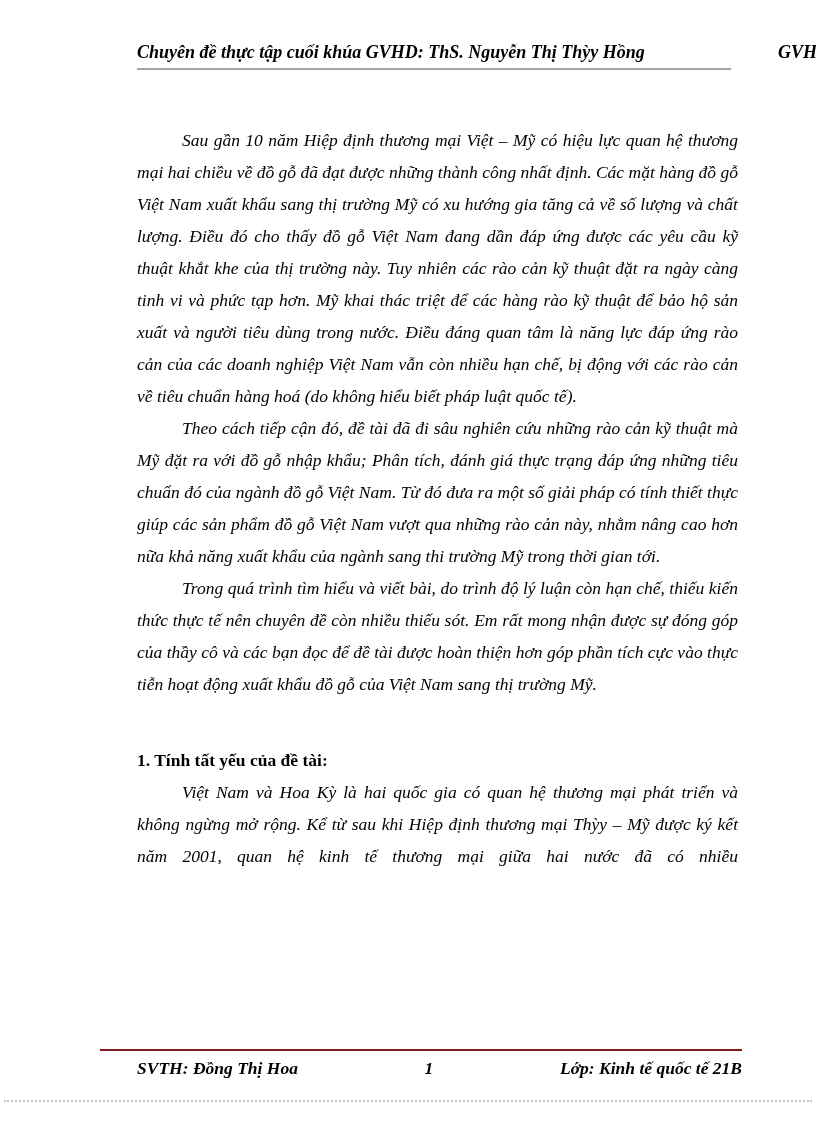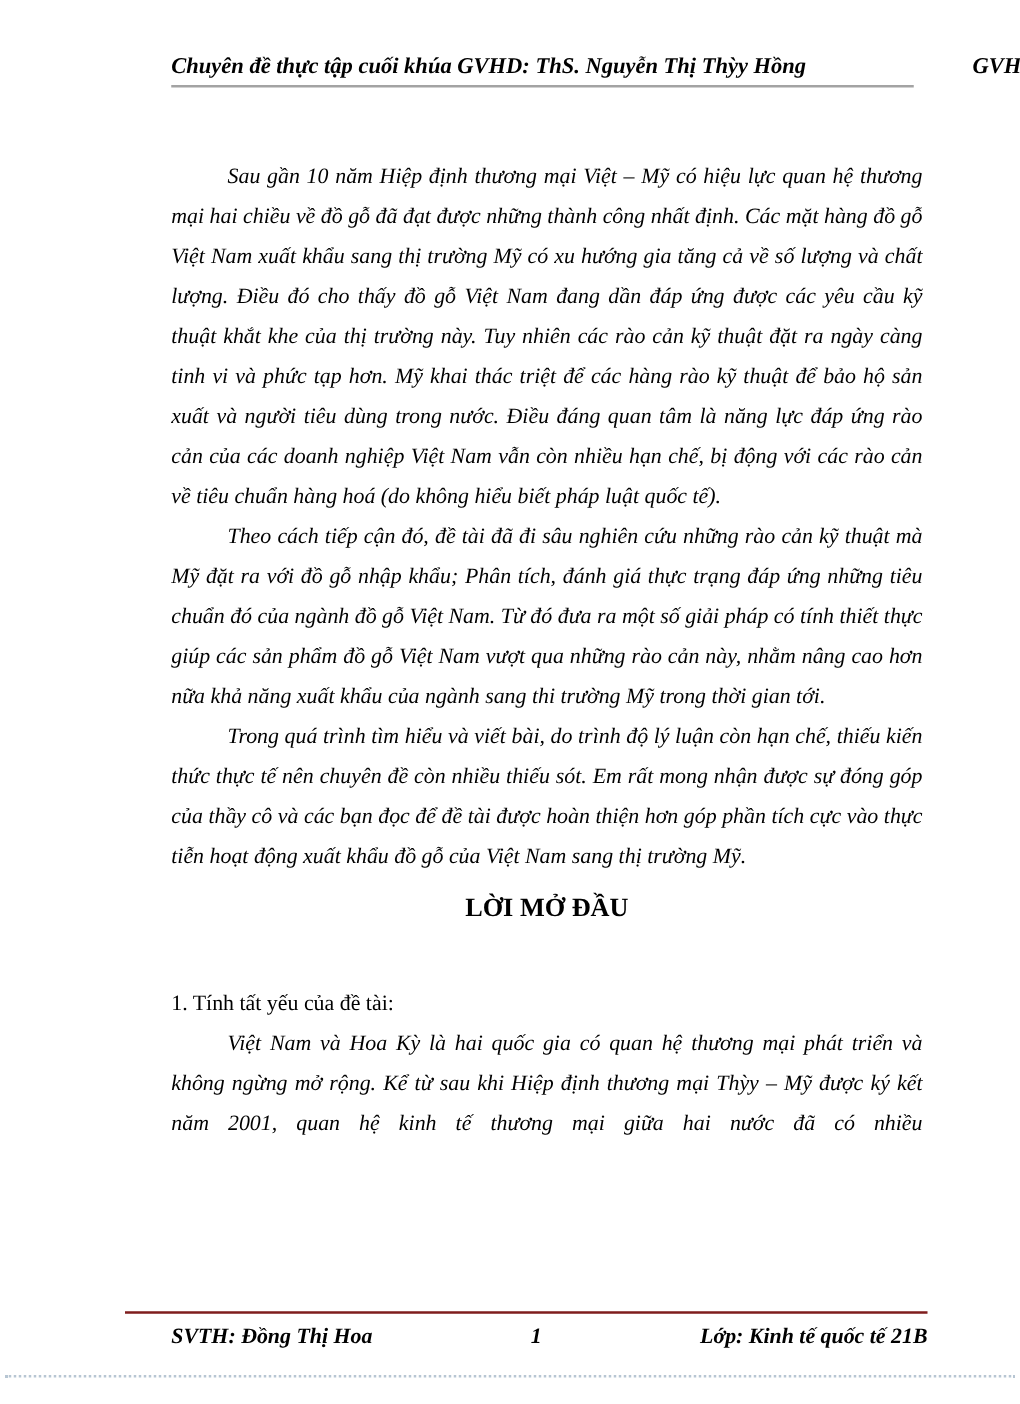--- a/index.html
+++ b/index.html
@@ -61,21 +61,21 @@
     margin: 10px 0 0 0;
     text-align: center;
     text-indent: 0;
     font-size: 21px;
     font-weight: bold;
     line-height: 32px;
   }
   .section-heading {
     margin: 44px 0 0 0;
     font-size: 17.5px;
-    font-weight: normal;
+    font-weight: bold;
     line-height: 32px;
     text-align: left;
     text-indent: 0;
   }
   
   .footer {
     position: absolute;
     left: 100px;
     right: 74px;
     top: 1049px;
@@ -109,21 +109,20 @@
 
 <div class="page">
 
   <div class="header-left">Chuyên đề thực tập cuối khúa GVHD: ThS. Nguyễn Thị Thỳy Hồng</div>
   <div class="header-right">GVHD</div>
 
   <div class="content">
     <p class="body-par">Sau gần 10 năm Hiệp định thương mại Việt – Mỹ có hiệu lực quan hệ thương mại hai chiều về đồ gỗ đã đạt được những thành công nhất định. Các mặt hàng đồ gỗ Việt Nam xuất khẩu sang thị trường Mỹ có xu hướng gia tăng cả về số lượng và chất lượng. Điều đó cho thấy đồ gỗ Việt Nam đang dần đáp ứng được các yêu cầu kỹ thuật khắt khe của thị trường này. Tuy nhiên các rào cản kỹ thuật đặt ra ngày càng tinh vi và phức tạp hơn. Mỹ khai thác triệt để các hàng rào kỹ thuật để bảo hộ sản xuất và người tiêu dùng trong nước. Điều đáng quan tâm là năng lực đáp ứng rào cản của các doanh nghiệp Việt Nam vẫn còn nhiều hạn chế, bị động với các rào cản về tiêu chuẩn hàng hoá (do không hiểu biết pháp luật quốc tế).</p>
     <p class="body-par">Theo cách tiếp cận đó, đề tài đã đi sâu nghiên cứu những rào cản kỹ thuật mà Mỹ đặt ra với đồ gỗ nhập khẩu; Phân tích, đánh giá thực trạng đáp ứng những tiêu chuẩn đó của ngành đồ gỗ Việt Nam. Từ đó đưa ra một số giải pháp có tính thiết thực giúp các sản phẩm đồ gỗ Việt Nam vượt qua những rào cản này, nhằm nâng cao hơn nữa khả năng xuất khẩu của ngành sang thi trường Mỹ trong thời gian tới.</p>
     <p class="body-par">Trong quá trình tìm hiểu và viết bài, do trình độ lý luận còn hạn chế, thiếu kiến thức thực tế nên chuyên đề còn nhiều thiếu sót. Em rất mong nhận được sự đóng góp của thầy cô và các bạn đọc để đề tài được hoàn thiện hơn góp phần tích cực vào thực tiễn hoạt động xuất khẩu đồ gỗ của Việt Nam sang thị trường Mỹ.</p>
-    <h1 class="doc-title">LỜI MỞ ĐẦU</h1>
     <h2 class="section-heading">1. Tính tất yếu của đề tài:</h2>
     <p class="body-par continued">Việt Nam và Hoa Kỳ là hai quốc gia có quan hệ thương mại phát triển và không ngừng mở rộng. Kể từ sau khi Hiệp định thương mại Thỳy – Mỹ được ký kết năm 2001, quan hệ kinh tế thương mại giữa hai nước đã có nhiều</p>
   </div>
 
   <div class="footer">
     <div class="footer-inner">
       <span>SVTH: Đồng Thị Hoa</span>
       <span class="footer-page">1</span>
       <span>Lớp: Kinh tế quốc tế 21B</span>
     </div>

